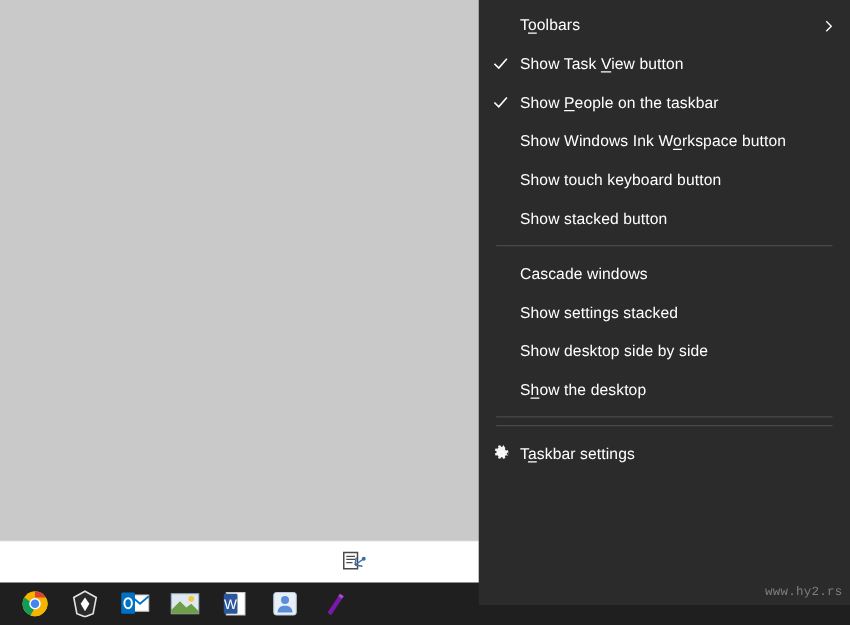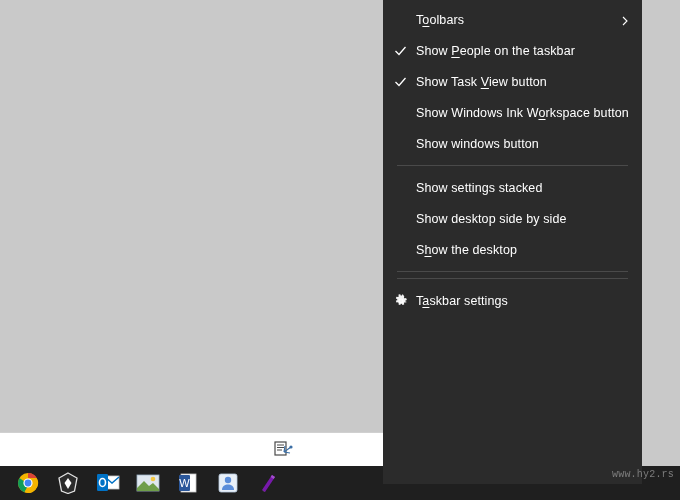--- a/index.html
+++ b/index.html
@@ -64,21 +64,21 @@
     left: 272px;
     top: 438px;
     width: 22px;
     height: 22px;
   }
   
   .menu {
     position: absolute;
     left: 383px;
     top: 0;
-    width: 259px;
+    width: 297px;
     height: 484px;
     background: #2b2b2b;
     color: #ffffff;
     font-size: 12.5px;
     box-sizing: border-box;
     padding-top: 4px;
   }
   .menu-item {
     position: relative;
     height: 31px;
@@ -223,39 +223,45 @@
             <path d="M3 1 L7 5 L3 9" fill="none" stroke="#ffffff" stroke-width="1.1"></path>
           </svg>
       </span>
     </div>
     <div class="menu-item">
       <span class="check">
         <svg width="13" height="13" viewBox="0 0 13 13">
             <path d="M1.5 6.5 L5 10 L11.5 2.5" fill="none" stroke="#ffffff" stroke-width="1.3"></path>
           </svg>
       </span>
-      <span class="label">Show <u>P</u>eople on the taskbar</span>
+      <span class="label">Show Task <u>V</u>iew button</span>
     </div>
     <div class="menu-item">
       <span class="check">
         <svg width="13" height="13" viewBox="0 0 13 13">
             <path d="M1.5 6.5 L5 10 L11.5 2.5" fill="none" stroke="#ffffff" stroke-width="1.3"></path>
           </svg>
       </span>
-      <span class="label">Show Task <u>V</u>iew button</span>
+      <span class="label">Show <u>P</u>eople on the taskbar</span>
     </div>
     <div class="menu-item">
       <span class="label">Show Windows Ink W<u>o</u>rkspace button</span>
     </div>
     <div class="menu-item">
-      <span class="label">Show windows button</span>
+      <span class="label">Show touch keyboard button</span>
+    </div>
+    <div class="menu-item">
+      <span class="label">Show stacked button</span>
     </div>
 
     <div class="separator"></div>
 
+    <div class="menu-item">
+      <span class="label">Cascade windows</span>
+    </div>
     <div class="menu-item">
       <span class="label">Show settings stacked</span>
     </div>
     <div class="menu-item">
       <span class="label">Show desktop side by side</span>
     </div>
     <div class="menu-item">
       <span class="label">S<u>h</u>ow the desktop</span>
     </div>
 

